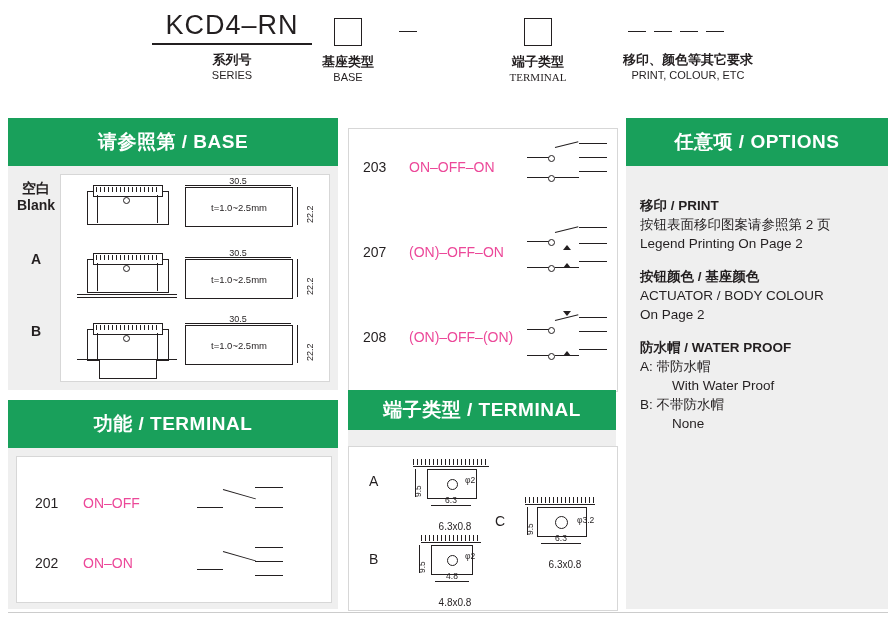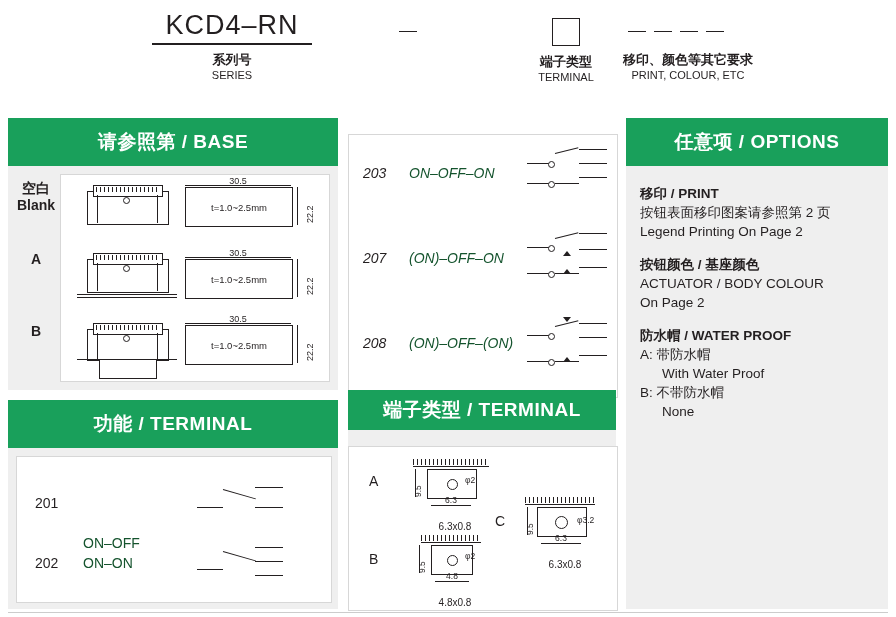--- a/index.html
+++ b/index.html
@@ -65,37 +65,37 @@
   .dim-side{position:absolute;font-size:9px;color:#231f20;transform:rotate(-90deg);transform-origin:left top;white-space:nowrap;}
   .dim-mid{position:absolute;font-size:9.5px;color:#231f20;text-align:center;width:100%;}
   .hline{position:absolute;background:#231f20;height:1px;}
   .vline{position:absolute;background:#231f20;width:1px;}
 
   
   #func-panel{left:8px;top:400px;width:330px;height:209px;}
   #func-bar{position:absolute;left:0;top:0;width:330px;height:48px;}
   #func-inner{left:8px;top:56px;width:314px;height:145px;}
   .code{position:absolute;font-size:14px;color:#231f20;}
-  .lname{position:absolute;font-size:14px;color:#14532d;}
+  .lname{position:absolute;font-size:14px;color:#ec4899;}
 
   
   #mid-top{left:348px;top:118px;width:268px;height:262px;}
-  #mid-top-inner{left:0;top:16px;width:268px;height:262px;font-style:italic;}
+  #mid-top-inner{left:0;top:10px;width:268px;height:262px;}
   #term-panel{left:348px;top:390px;width:268px;height:219px;}
   #term-bar{position:absolute;left:0;top:0;width:268px;height:40px;}
   #term-inner{left:0;top:56px;width:268px;height:163px;}
 
   
   #opt-panel{left:626px;top:118px;width:262px;height:491px;}
   #opt-bar{position:absolute;left:0;top:0;width:262px;height:48px;}
   .opt-body{position:absolute;left:14px;top:66px;width:236px;font-size:13.5px;line-height:19px;color:#231f20;}
   .opt-h{font-weight:bold;margin-top:14px;}
-  .opt-h:first-child{margin-top:0;}
+  .opt-h:first-child{margin-top:12px;}
   .opt-l{margin-left:0;}
-  .opt-ind{margin-left:22px;}
+  .opt-ind{margin-left:32px;}
 
   
   .sym{position:absolute;}
   .sym i{position:absolute;background:#231f20;display:block;}
   .dot{position:absolute;width:5px;height:5px;border:1px solid #231f20;border-radius:50%;background:#fff;}
   .tri{position:absolute;width:0;height:0;border-left:4px solid transparent;border-right:4px solid transparent;}
   .tri-d{border-top:5px solid #231f20;}
   .tri-u{border-bottom:5px solid #231f20;}
 
   .footer-rule{position:absolute;left:8px;top:612px;width:880px;height:1px;background:#cccccc;}
@@ -110,27 +110,32 @@
     <div class="pn">
       <div class="pn-text">KCD4–RN</div>
       <div class="pn-rule"></div>
     </div>
 
     <div class="hdr-col" style="left:180px;top:52px;width:104px;">
       <div class="hdr-cn">系列号</div>
       <div class="hdr-en">SERIES</div>
     </div>
 
+    <div class="hdr-col" style="left:312px;top:18px;width:72px;">
+      <div class="hdr-box"></div>
+      <div class="hdr-cn">基座类型</div>
+      <div class="hdr-en">BASE</div>
+    </div>
 
     <div class="hdr-col" style="left:390px;top:18px;width:36px;">
       <div class="hdr-dash"></div>
     </div>
 
 
-    <div class="hdr-col" style="left:530px;top:18px;width:72px;">
+    <div class="hdr-col" style="left:502px;top:18px;width:72px;font-family:Liberation Serif, serif;">
       <div class="hdr-box"></div>
       <div class="hdr-cn">端子类型</div>
       <div class="hdr-en">TERMINAL</div>
     </div>
 
     <div class="hdr-col" style="left:588px;top:18px;width:200px;">
       <div class="hdr-dashes">
         <span style="left:0px;"></span>
           <span style="left:26px;"></span>
           <span style="left:52px;"></span>
@@ -209,21 +214,21 @@
       <div class="dim-side" style="left:244px;top:186px;">22.2</div>
       <div class="vline" style="left:236px;top:150px;height:38px;"></div>
     </div>
   </div>
 
   <div class="panel" id="func-panel">
     <div class="bar" id="func-bar">功能 / TERMINAL</div>
     <div class="inner" id="func-inner">
 
       <div class="code" style="left:18px;top:38px;">201</div>
-      <div class="lname" style="left:66px;top:38px;margin-top:40px;">ON–OFF</div>
+      <div class="lname" style="left:66px;top:38px;">ON–OFF</div>
       <div class="sym" style="left:180px;top:24px;width:86px;height:36px;">
         <i style="left:0;top:26px;width:26px;height:1px;"></i>
         <i style="left:26px;top:8px;width:34px;height:1px;transform:rotate(16deg);transform-origin:left center;"></i>
         <i style="left:58px;top:6px;width:28px;height:1px;"></i>
         <i style="left:58px;top:26px;width:28px;height:1px;"></i>
       </div>
 
       <div class="code" style="left:18px;top:98px;">202</div>
       <div class="lname" style="left:66px;top:98px;">ON–ON</div>
       <div class="sym" style="left:180px;top:84px;width:86px;height:40px;">

